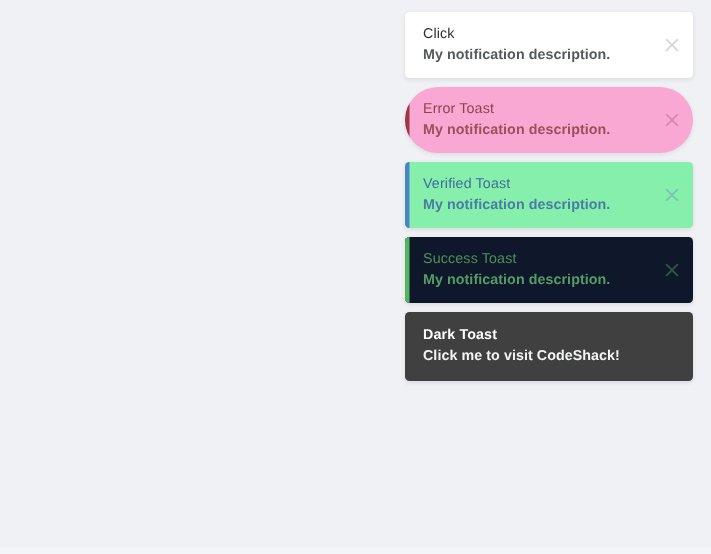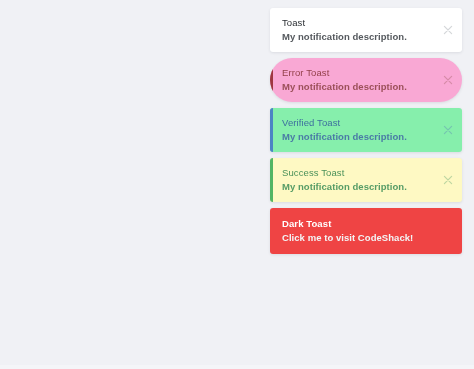--- a/index.html
+++ b/index.html
@@ -116,48 +116,48 @@
   .toast-verified {
     background: #86efac;
   }
   .toast-verified .stripe      { background: #4b84c4; }
   .toast-verified .toast-title { color: #3d6f9e; }
   .toast-verified .toast-desc  { color: #4a7ba5; }
   .toast-verified .close-icon  { color: #5f8cb4; }
 
   
   .toast-success {
-    background: #fef9c3;
+    background: #0f172a;
   }
   .toast-success .stripe      { background: #52b563; }
   .toast-success .toast-title { color: #4a9159; }
   .toast-success .toast-desc  { color: #569c66; }
   .toast-success .close-icon  { color: #66a874; }
 
   
   .toast-dark {
-    background: #ef4444;
+    background: #404040;
     padding: 9px 12px 10px 12px;
     cursor: pointer;
   }
   .toast-dark .toast-title {
     color: #ffffff;
     font-weight: 700;
   }
   .toast-dark .toast-desc { color: #f3f4f5; }
 </style>
 </head>
 <body>
 
 <div id="page-root">
 
   <div class="toast-stack">
 
     <div class="toast toast-default">
-      <div class="toast-title">Toast</div>
+      <div class="toast-title">Click</div>
       <div class="toast-desc">My notification description.</div>
       <span class="close-icon">
         <svg width="12" height="12" viewBox="0 0 12 12" aria-hidden="true">
           <path d="M2.4 2.4 L9.6 9.6 M9.6 2.4 L2.4 9.6" stroke="currentColor" stroke-width="1.2" stroke-linecap="round" fill="none"></path>
         </svg>
       </span>
     </div>
 
     <div class="toast toast-error">
       <span class="stripe"></span>

